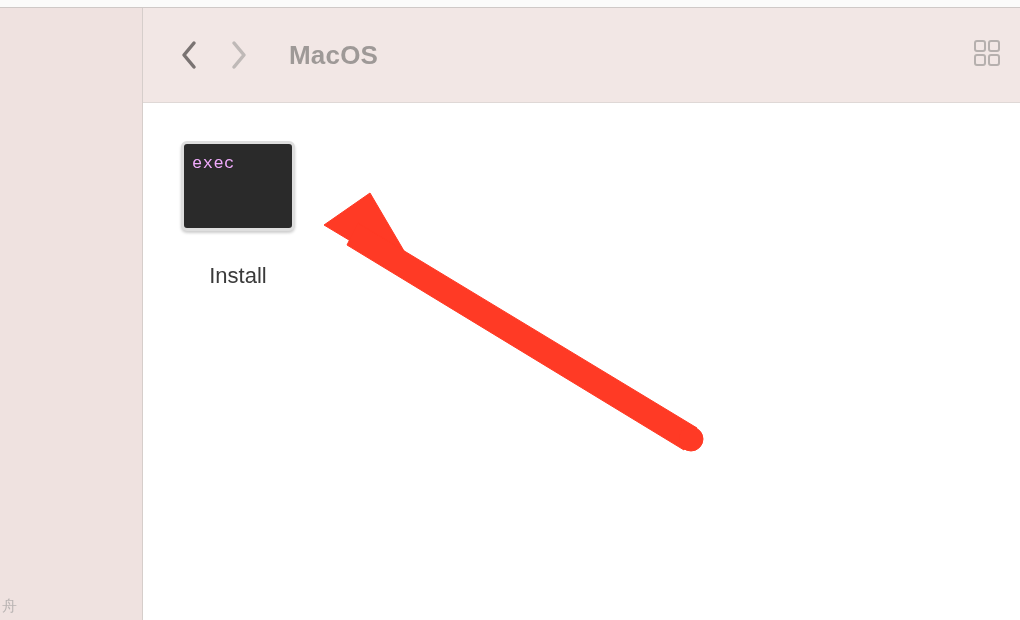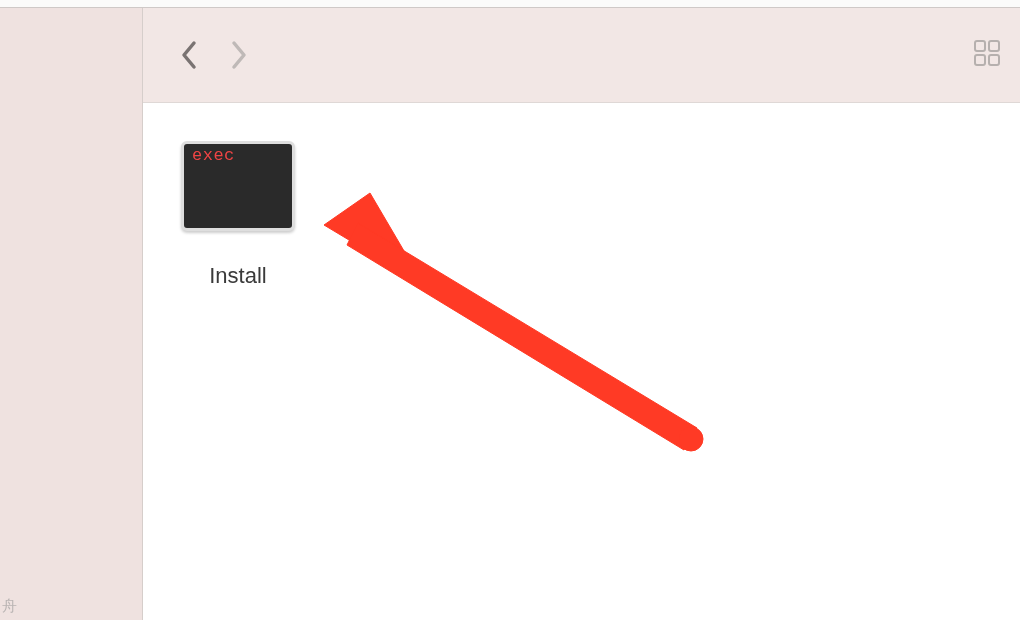--- a/index.html
+++ b/index.html
@@ -101,23 +101,23 @@
       width: 114px;
       height: 90px;
       background: #2a2a2a;
       border: 3px solid #dedede;
       border-radius: 6px;
       position: relative;
       box-shadow: 0 2px 3px rgba(0,0,0,0.2);
     }
     .file-icon .exec {
       position: absolute;
-      top: 2px;
+      top: 10px;
       left: 8px;
-      color: #ef4444;
+      color: #f0abfc;
       font-size: 17px;
       font-family: "Menlo", "Courier New", monospace;
       font-weight: 400;
       letter-spacing: 0.5px;
     }
     .file-label {
       margin-top: 32px;
       color: #3a3a3a;
       font-size: 22px;
       font-weight: 400;
@@ -145,20 +145,21 @@
     <div class="nav-arrow enabled">
       <svg width="18" height="30" viewBox="0 0 18 30">
         <polyline points="14,3 4,15 14,27" fill="none" stroke="currentColor" stroke-width="3.5" stroke-linecap="round" stroke-linejoin="round"></polyline>
       </svg>
     </div>
     <div class="nav-arrow">
       <svg width="18" height="30" viewBox="0 0 18 30">
         <polyline points="4,3 14,15 4,27" fill="none" stroke="currentColor" stroke-width="3.5" stroke-linecap="round" stroke-linejoin="round"></polyline>
       </svg>
     </div>
+    <div class="title">MacOS</div>
     <div class="toolbar-right">
       <svg width="30" height="30" viewBox="0 0 30 30">
         <rect x="3" y="3" width="10" height="10" rx="2" fill="none" stroke="currentColor" stroke-width="2"></rect>
         <rect x="17" y="3" width="10" height="10" rx="2" fill="none" stroke="currentColor" stroke-width="2"></rect>
         <rect x="3" y="17" width="10" height="10" rx="2" fill="none" stroke="currentColor" stroke-width="2"></rect>
         <rect x="17" y="17" width="10" height="10" rx="2" fill="none" stroke="currentColor" stroke-width="2"></rect>
       </svg>
     </div>
   </div>
 

